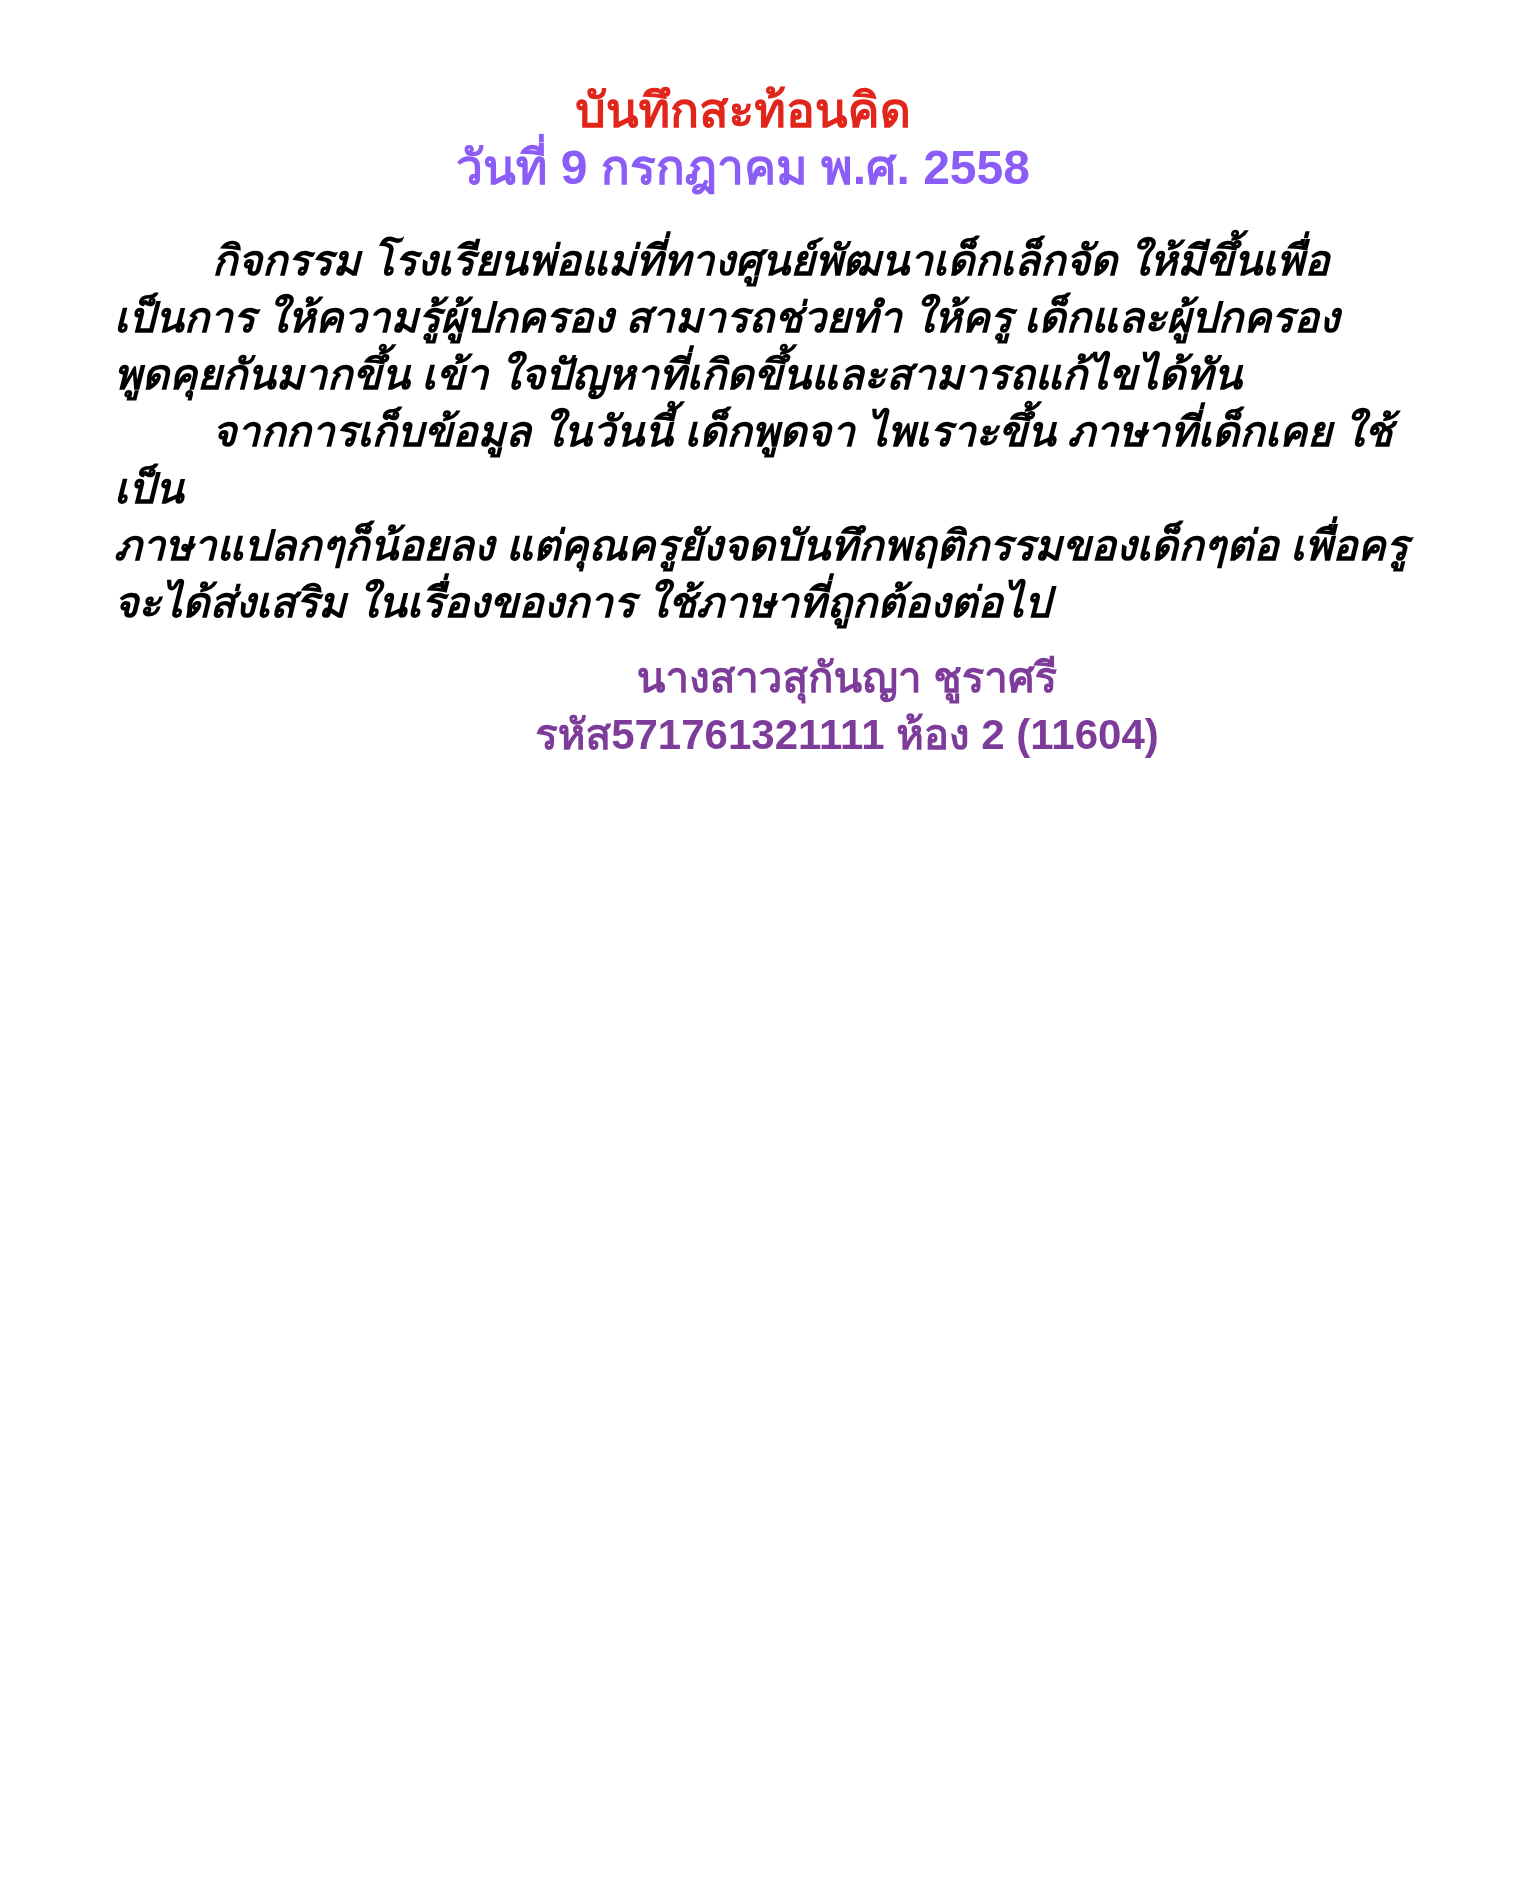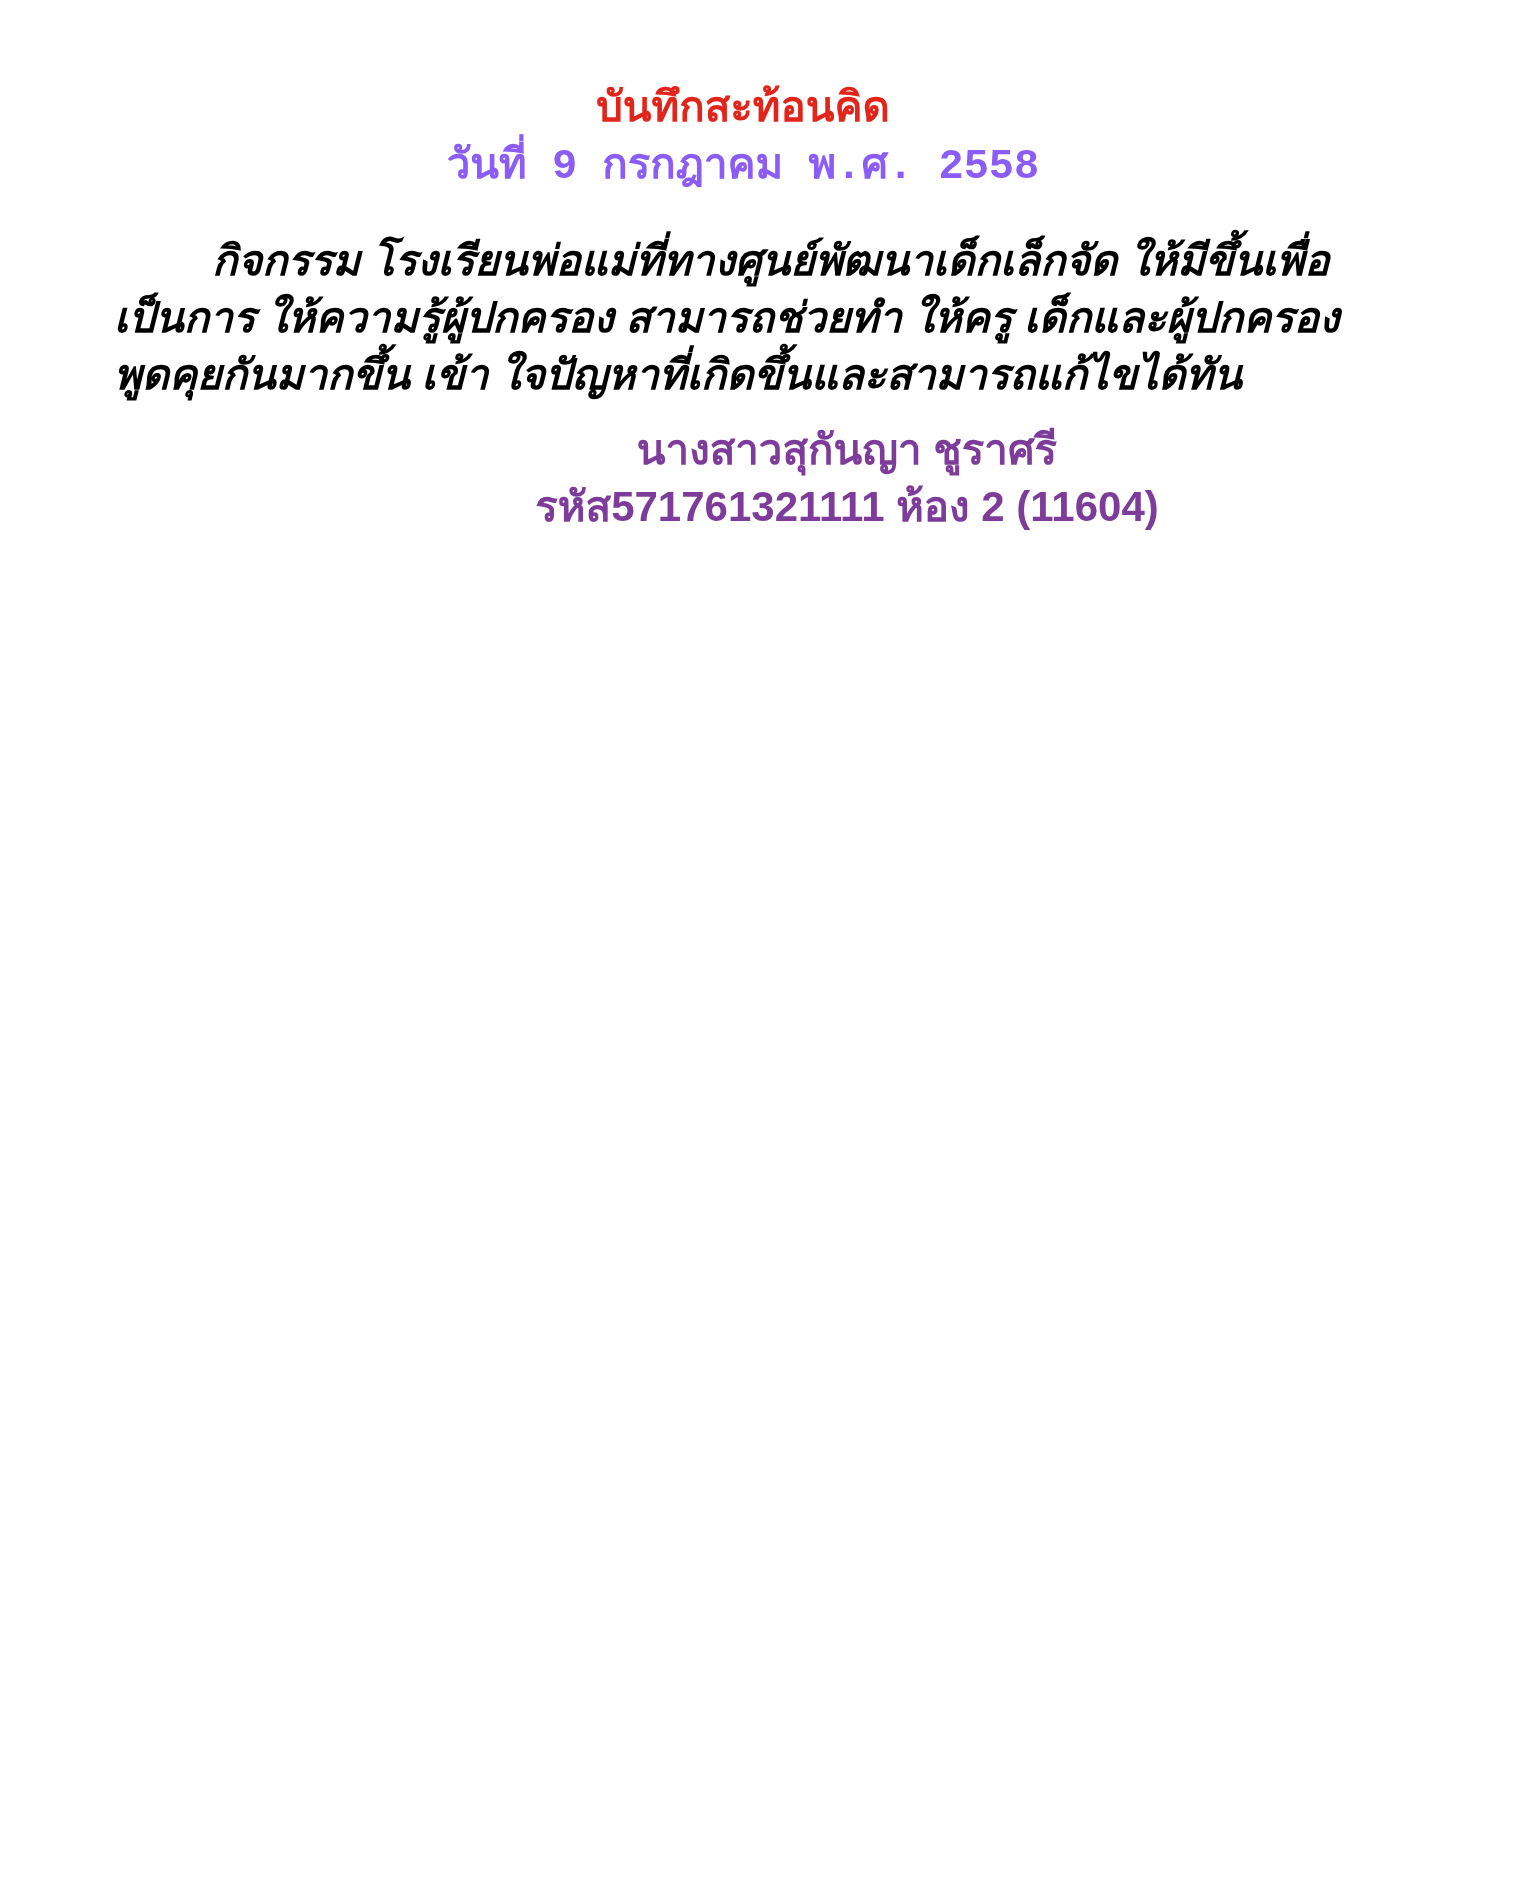--- a/index.html
+++ b/index.html
@@ -18,24 +18,23 @@
     box-sizing: border-box;
     width: 1536px;
     height: 1880px;
     padding: 82px 106px 0 114px;
     background: #ffffff;
   }
   .heading {
     text-align: center;
     margin-right: 58px;   
     margin-bottom: 36px;
-    font-size: 42px;
+    font-size: 48px;
     line-height: 57px;
     color: #e1251b;
-    font-family: Liberation Mono, monospace;
   }
   .heading .title,
   .heading .date {
     margin: 0;
   }
   .body-text {
     color: #000000;
     font-size: 42px;
     line-height: 57px;
   }
@@ -64,20 +63,23 @@
 
   <div class="heading">
     <div class="title" style="color: rgb(225, 37, 27);">บันทึกสะท้อนคิด</div>
     <div class="date" style="color: #8b5cf6;">วันที่ 9 กรกฎาคม พ.ศ. 2558</div>
   </div>
 
   <div class="body-text">
     <p class="para" style="color: rgb(0, 0, 0);">กิจกรรม โรงเรียนพ่อแม่ที่ทางศูนย์พัฒนาเด็กเล็กจัด ให้มีขึ้นเพื่อ
 เป็นการ ให้ความรู้ผู้ปกครอง สามารถช่วยทำ ให้ครู เด็กและผู้ปกครอง
 พูดคุยกันมากขึ้น เข้า ใจปัญหาที่เกิดขึ้นและสามารถแก้ไขได้ทัน</p>
+    <p class="para" style="color: rgb(0, 0, 0);">จากการเก็บข้อมูล ในวันนี้ เด็กพูดจา ไพเราะขึ้น ภาษาที่เด็กเคย ใช้เป็น
+ภาษาแปลกๆก็น้อยลง แต่คุณครูยังจดบันทึกพฤติกรรมของเด็กๆต่อ เพื่อครู
+จะได้ส่งเสริม ในเรื่องของการ ใช้ภาษาที่ถูกต้องต่อไป</p>
   </div>
 
   <div class="signature">
     <div style="color: rgb(125, 60, 154);">นางสาวสุกันญา ชูราศรี</div>
     <div style="color: rgb(125, 60, 154);">รหัส571761321111 ห้อง 2 (11604)</div>
   </div>
 
 </div>
 
 </body></html>

